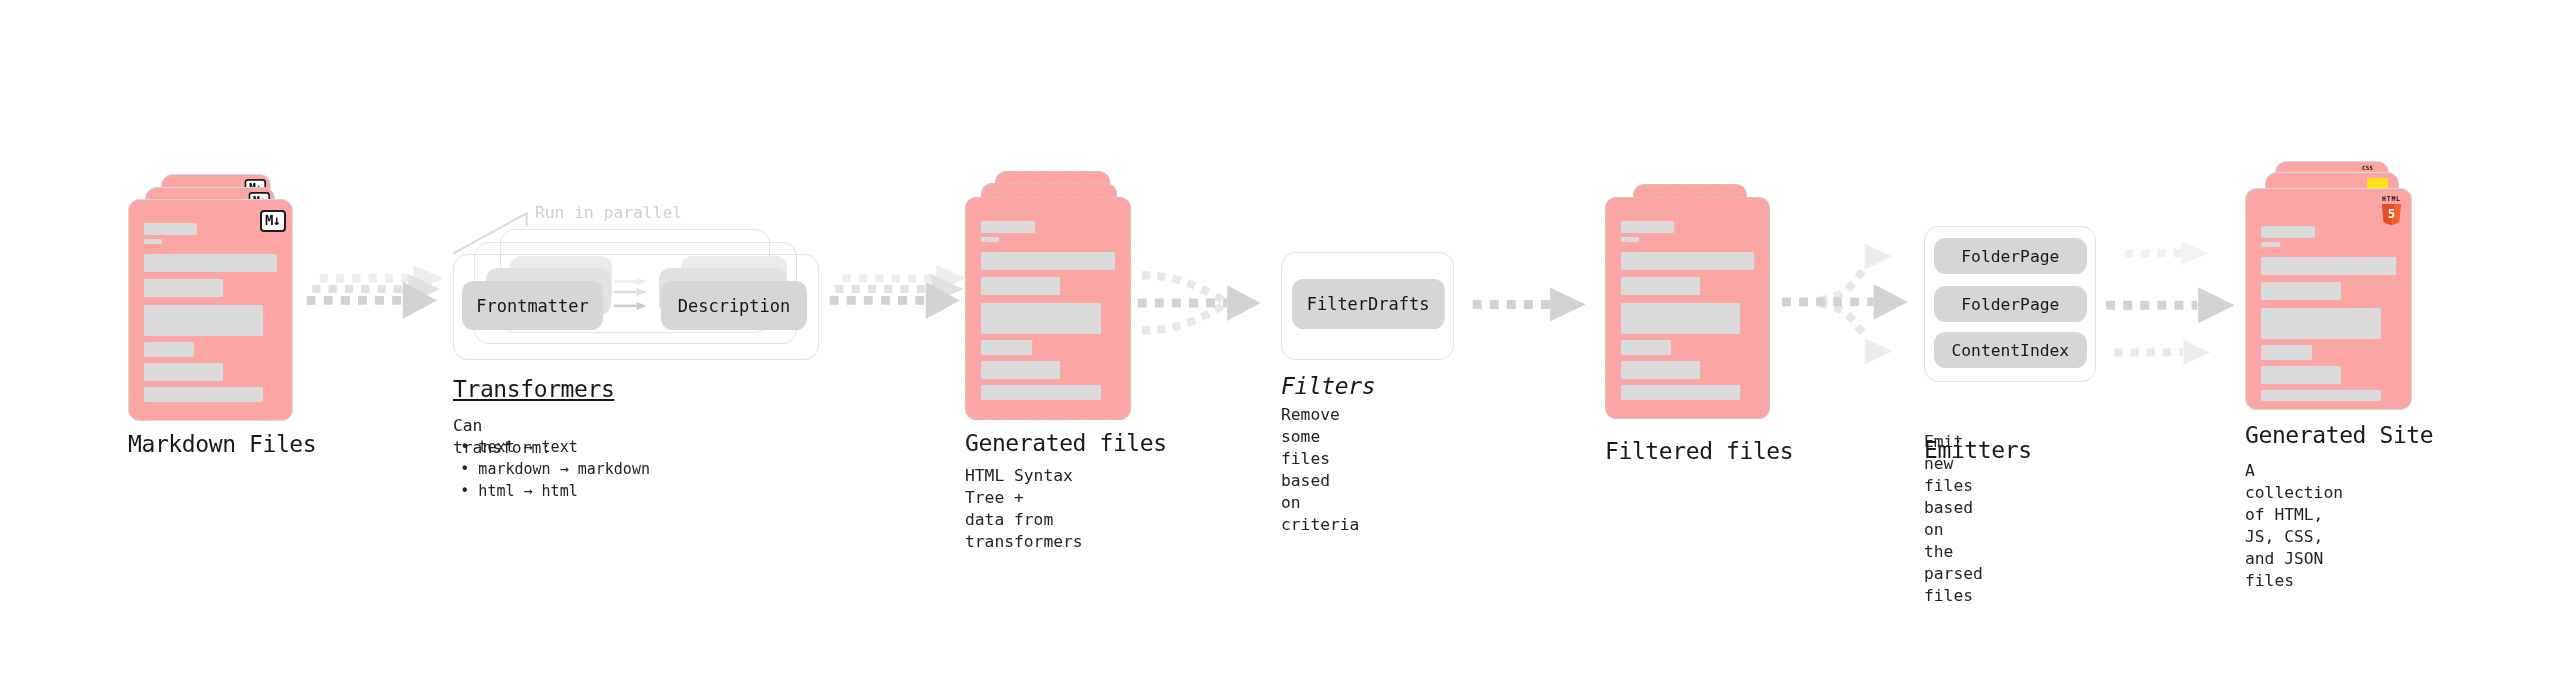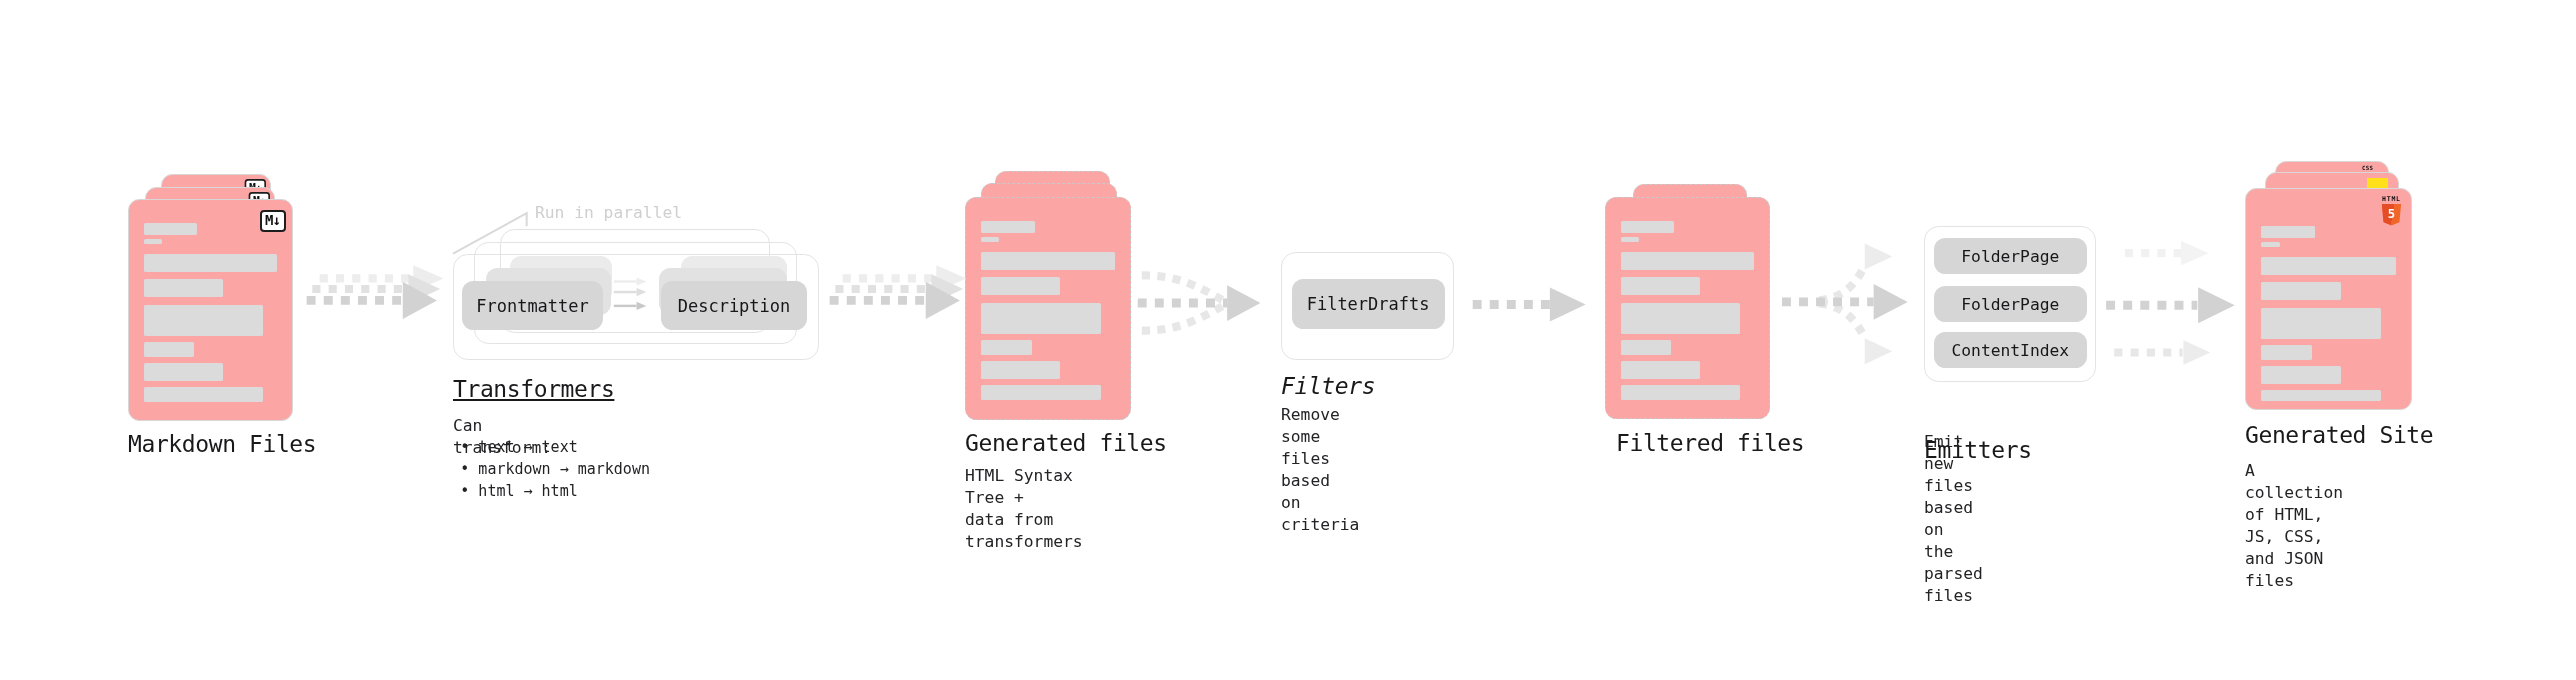--- a/index.html
+++ b/index.html
@@ -174,21 +174,21 @@
         <i class="b b1"></i>
           <i class="b b2"></i>
           <i class="b b3"></i>
           <i class="b b4"></i>
           <i class="b b5"></i>
           <i class="b b6"></i>
           <i class="b b7"></i>
           <i class="b b8"></i>
       </div>
     </div>
-    <div class="stage-title" style="left:0;top:267px;margin-left:11px;">Filtered files</div>
+    <div class="stage-title" style="left:0;top:275px;">Filtered files</div>
   </div>
 
   <svg class="arrow-svg" style="left:1780px;top:237px;" width="137" height="133" viewBox="0 0 168 164">
     <path class="dash c-branch" d="M 48,78 C 80,74 92,58 104,36" stroke-width="10" stroke-dasharray="10 9"></path>
     <polygon class="h-branch" points="104,8 104,40 138,24"></polygon>
     <path class="dash c-branch" d="M 48,82 C 80,86 92,102 104,124" stroke-width="10" stroke-dasharray="10 9"></path>
     <polygon class="h-branch" points="104,125 104,157 138,141"></polygon>
     <line class="dash c-front" x1="2" y1="80" x2="115" y2="80" stroke-width="11" stroke-dasharray="11 10"></line>
     <polygon class="h-front" points="115,58 115,102 157,80"></polygon>
   </svg>

